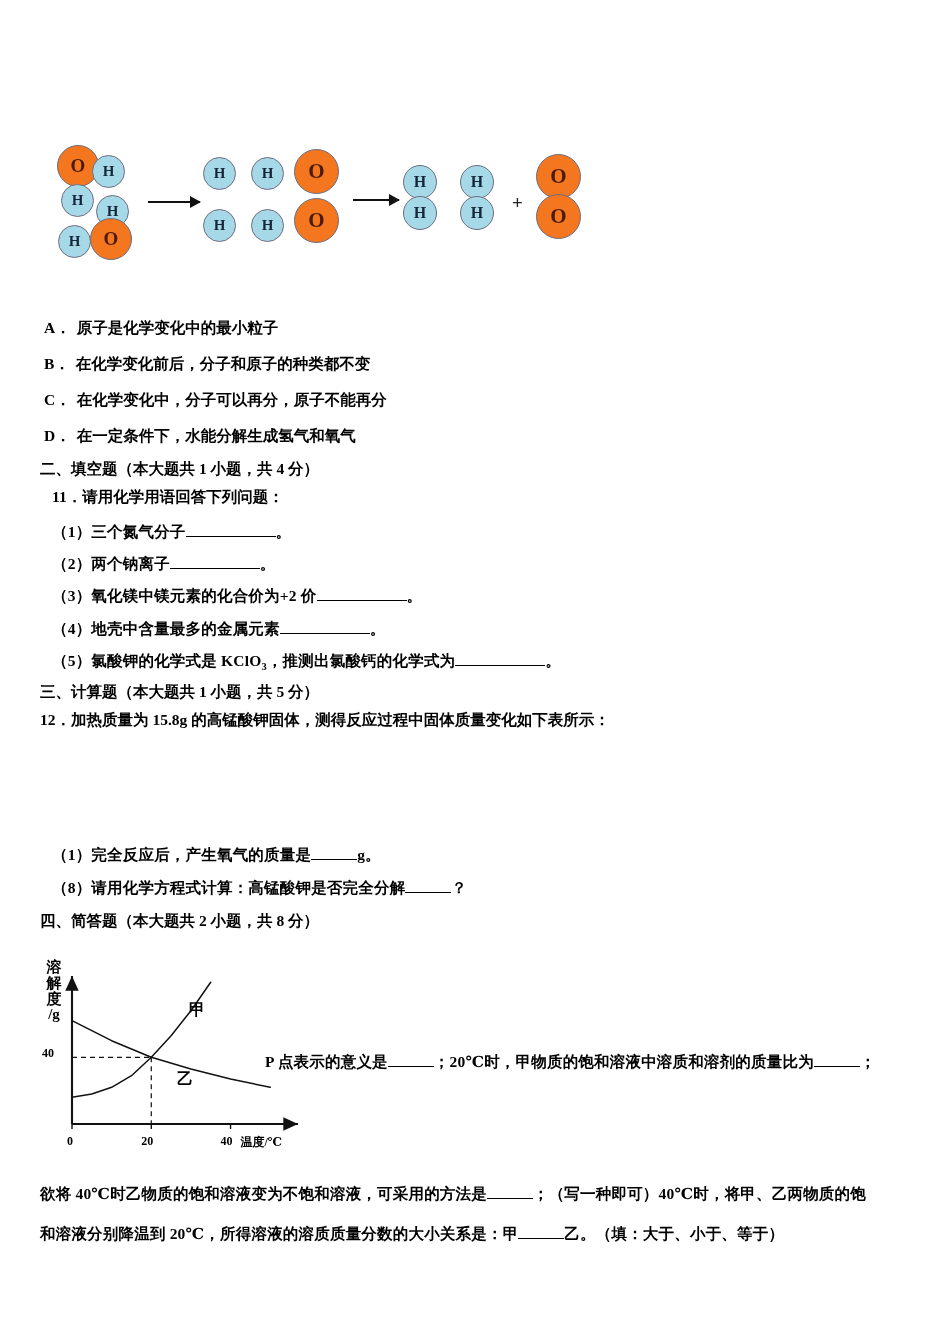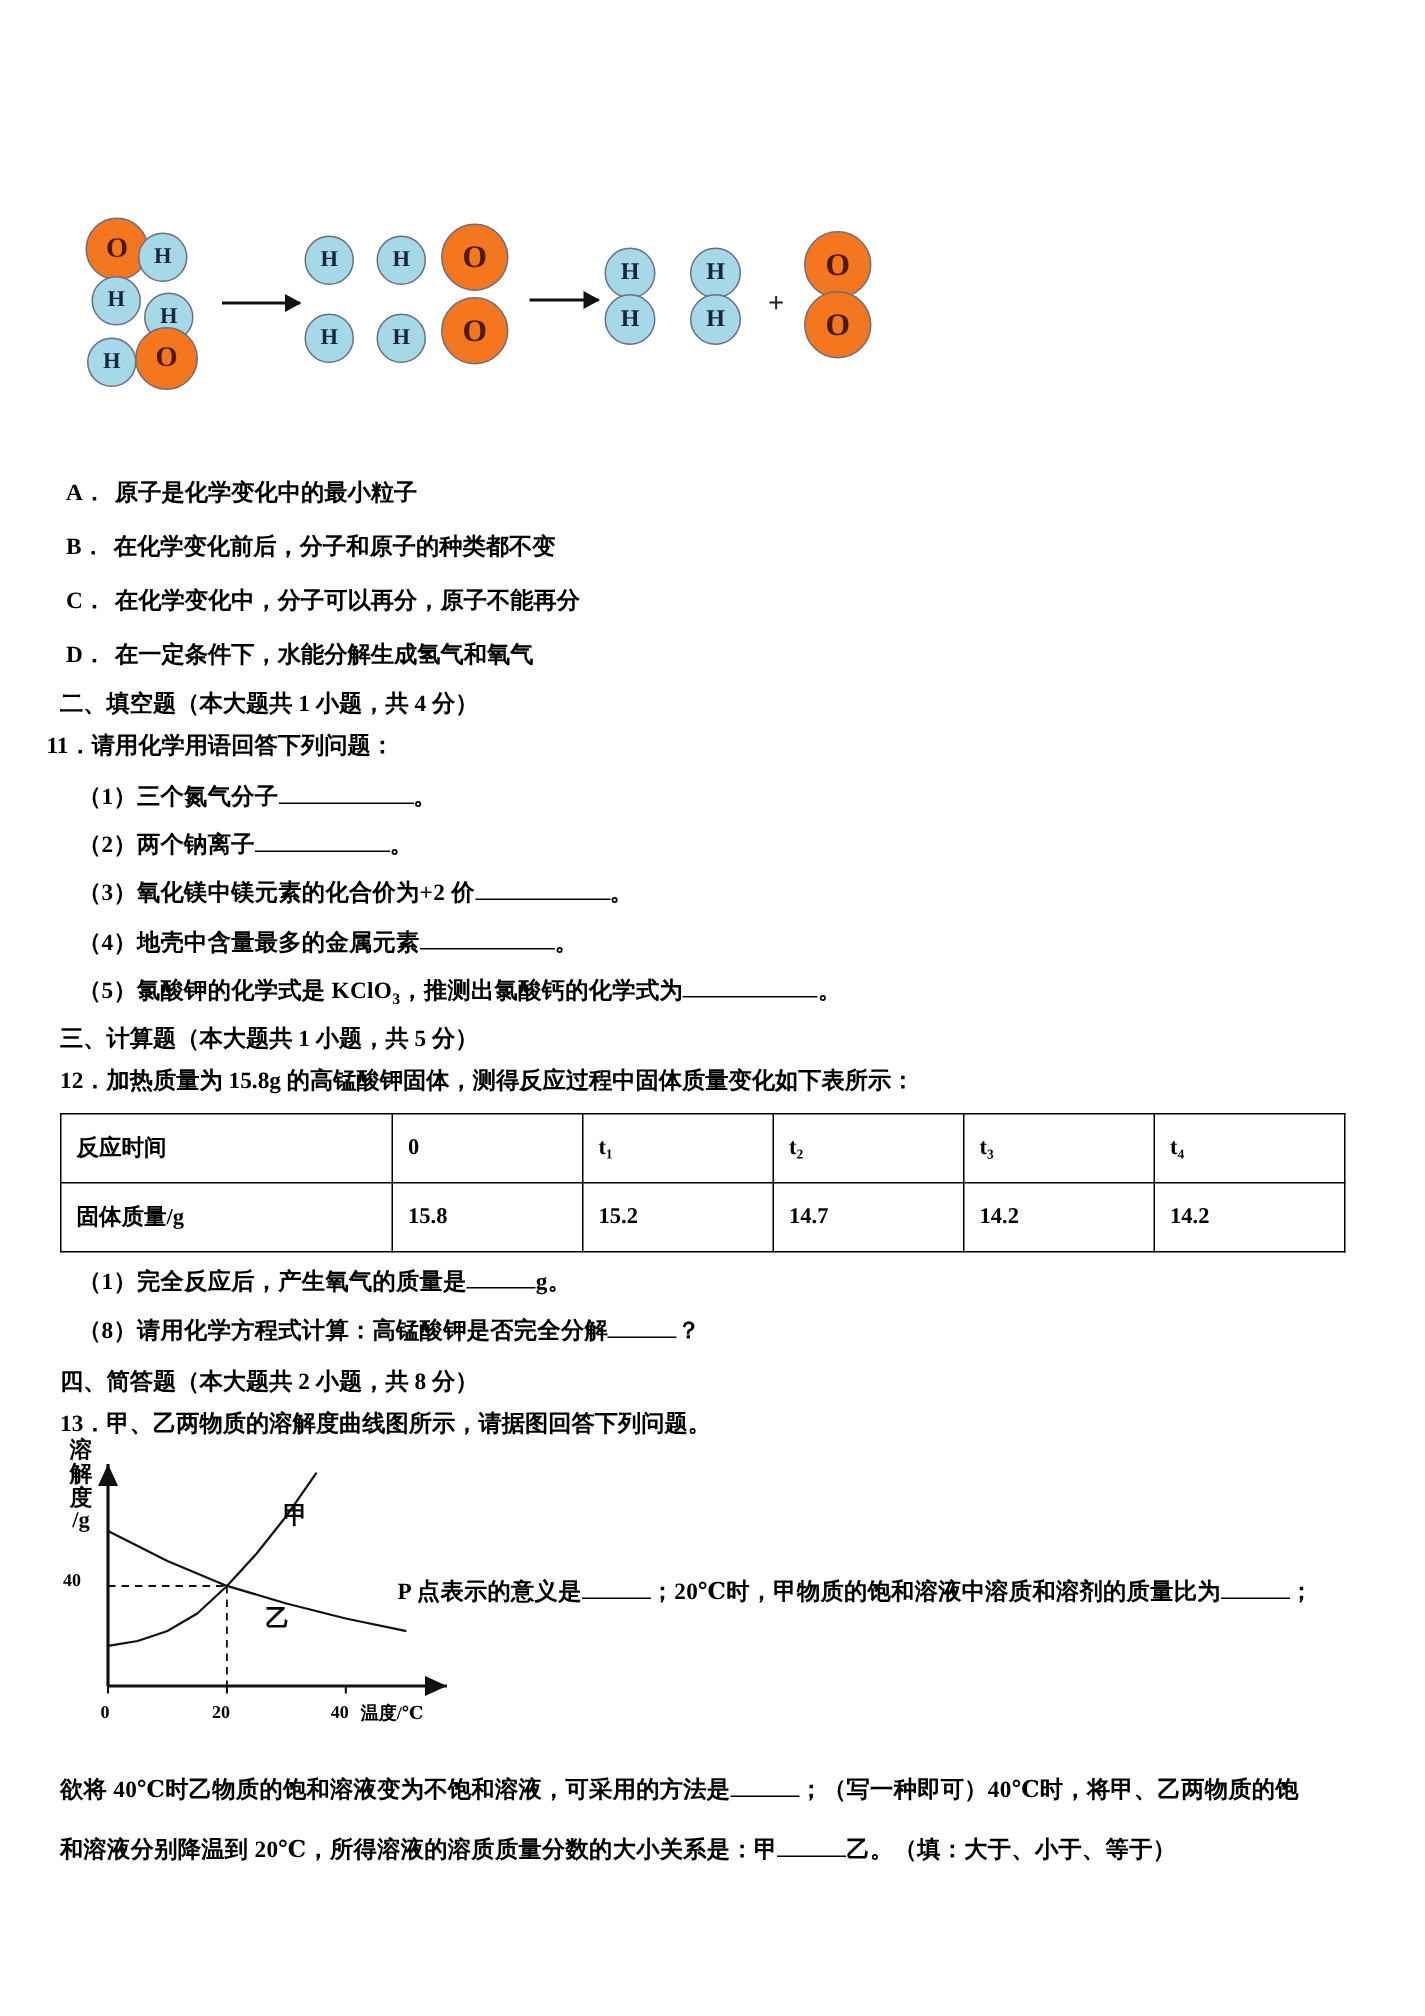--- a/index.html
+++ b/index.html
@@ -191,71 +191,50 @@
     <span>B．</span><span style="padding-left:6px;">在化学变化前后，分子和原子的种类都不变</span>
   </div>
   <div class="opt" style="left:44px; top:390px;">
     <span>C．</span><span style="padding-left:6px;">在化学变化中，分子可以再分，原子不能再分</span>
   </div>
   <div class="opt" style="left:44px; top:426px;">
     <span>D．</span><span style="padding-left:6px;">在一定条件下，水能分解生成氢气和氧气</span>
   </div>
 
   <div class="sec-head" style="left:40px; top:459px;">二、填空题（本大题共 1 小题，共 4 分）</div>
-  <div class="q-head" style="left:31px; top:487px;text-align:right;">11．请用化学用语回答下列问题：</div>
+  <div class="q-head" style="left:52px; top:487px;text-align:right;">11．请用化学用语回答下列问题：</div>
 
   <div class="txt bold" style="left:52px; top:520px;">
     <span>（1）三个氮气分子</span><span class="blank" style="width:90px;"></span><span>。</span>
   </div>
   <div class="txt bold" style="left:52px; top:552px;">
     <span>（2）两个钠离子</span><span class="blank" style="width:90px;"></span><span>。</span>
   </div>
   <div class="txt bold" style="left:52px; top:584px;text-align:center;">
     <span>（3）氧化镁中镁元素的化合价为+2 价</span><span class="blank" style="width:90px;"></span><span>。</span>
   </div>
   <div class="txt bold" style="left:52px; top:617px;">
     <span>（4）地壳中含量最多的金属元素</span><span class="blank" style="width:90px;"></span><span>。</span>
   </div>
   <div class="txt bold" style="left:52px; top:649px;">
     <span>（5）氯酸钾的化学式是 KClO</span><sub>3</sub><span>，推测出氯酸钙的化学式为</span><span class="blank" style="width:90px;"></span><span>。</span>
   </div>
 
   <div class="sec-head" style="left:40px; top:682px;">三、计算题（本大题共 1 小题，共 5 分）</div>
   <div class="q-head" style="left:40px; top:710px;">12．加热质量为 15.8g 的高锰酸钾固体，测得反应过程中固体质量变化如下表所示：</div>
 
-  <table id="data-table">
-    <tbody>
-      <tr>
-        <td class="first-col">反应时间</td>
-        <td>0</td>
-        <td>t₁</td>
-        <td>t₂</td>
-        <td>t₃</td>
-        <td>t₄</td>
-      </tr>
-      <tr>
-        <td class="first-col">固体质量/g</td>
-        <td>15.8</td>
-        <td>15.2</td>
-        <td>14.7</td>
-        <td>14.2</td>
-        <td>14.2</td>
-      </tr>
-    </tbody>
-  </table>
 
   <div class="txt bold" style="left:52px; top:843px;">
     <span>（1）完全反应后，产生氧气的质量是</span><span class="blank" style="width:46px;"></span><span>g。</span>
   </div>
   <div class="txt bold" style="left:52px; top:876px;">
     <span>（8）请用化学方程式计算：高锰酸钾是否完全分解</span><span class="blank" style="width:46px;"></span><span>？</span>
   </div>
 
   <div class="sec-head" style="left:40px; top:911px;">四、简答题（本大题共 2 小题，共 8 分）</div>
-  <div class="q-head" style="left:40px; top:939px;">13．甲、乙两物质的溶解度曲线图所示，请据图回答下列问题。</div>
 
   <div id="solubility-chart">
     <div class="axis-label-v">
       <span>溶</span>
       <span>解</span>
       <span>度</span>
       <span>/g</span>
     </div>
     <svg id="chart-svg" width="290" height="205">
         <defs>

